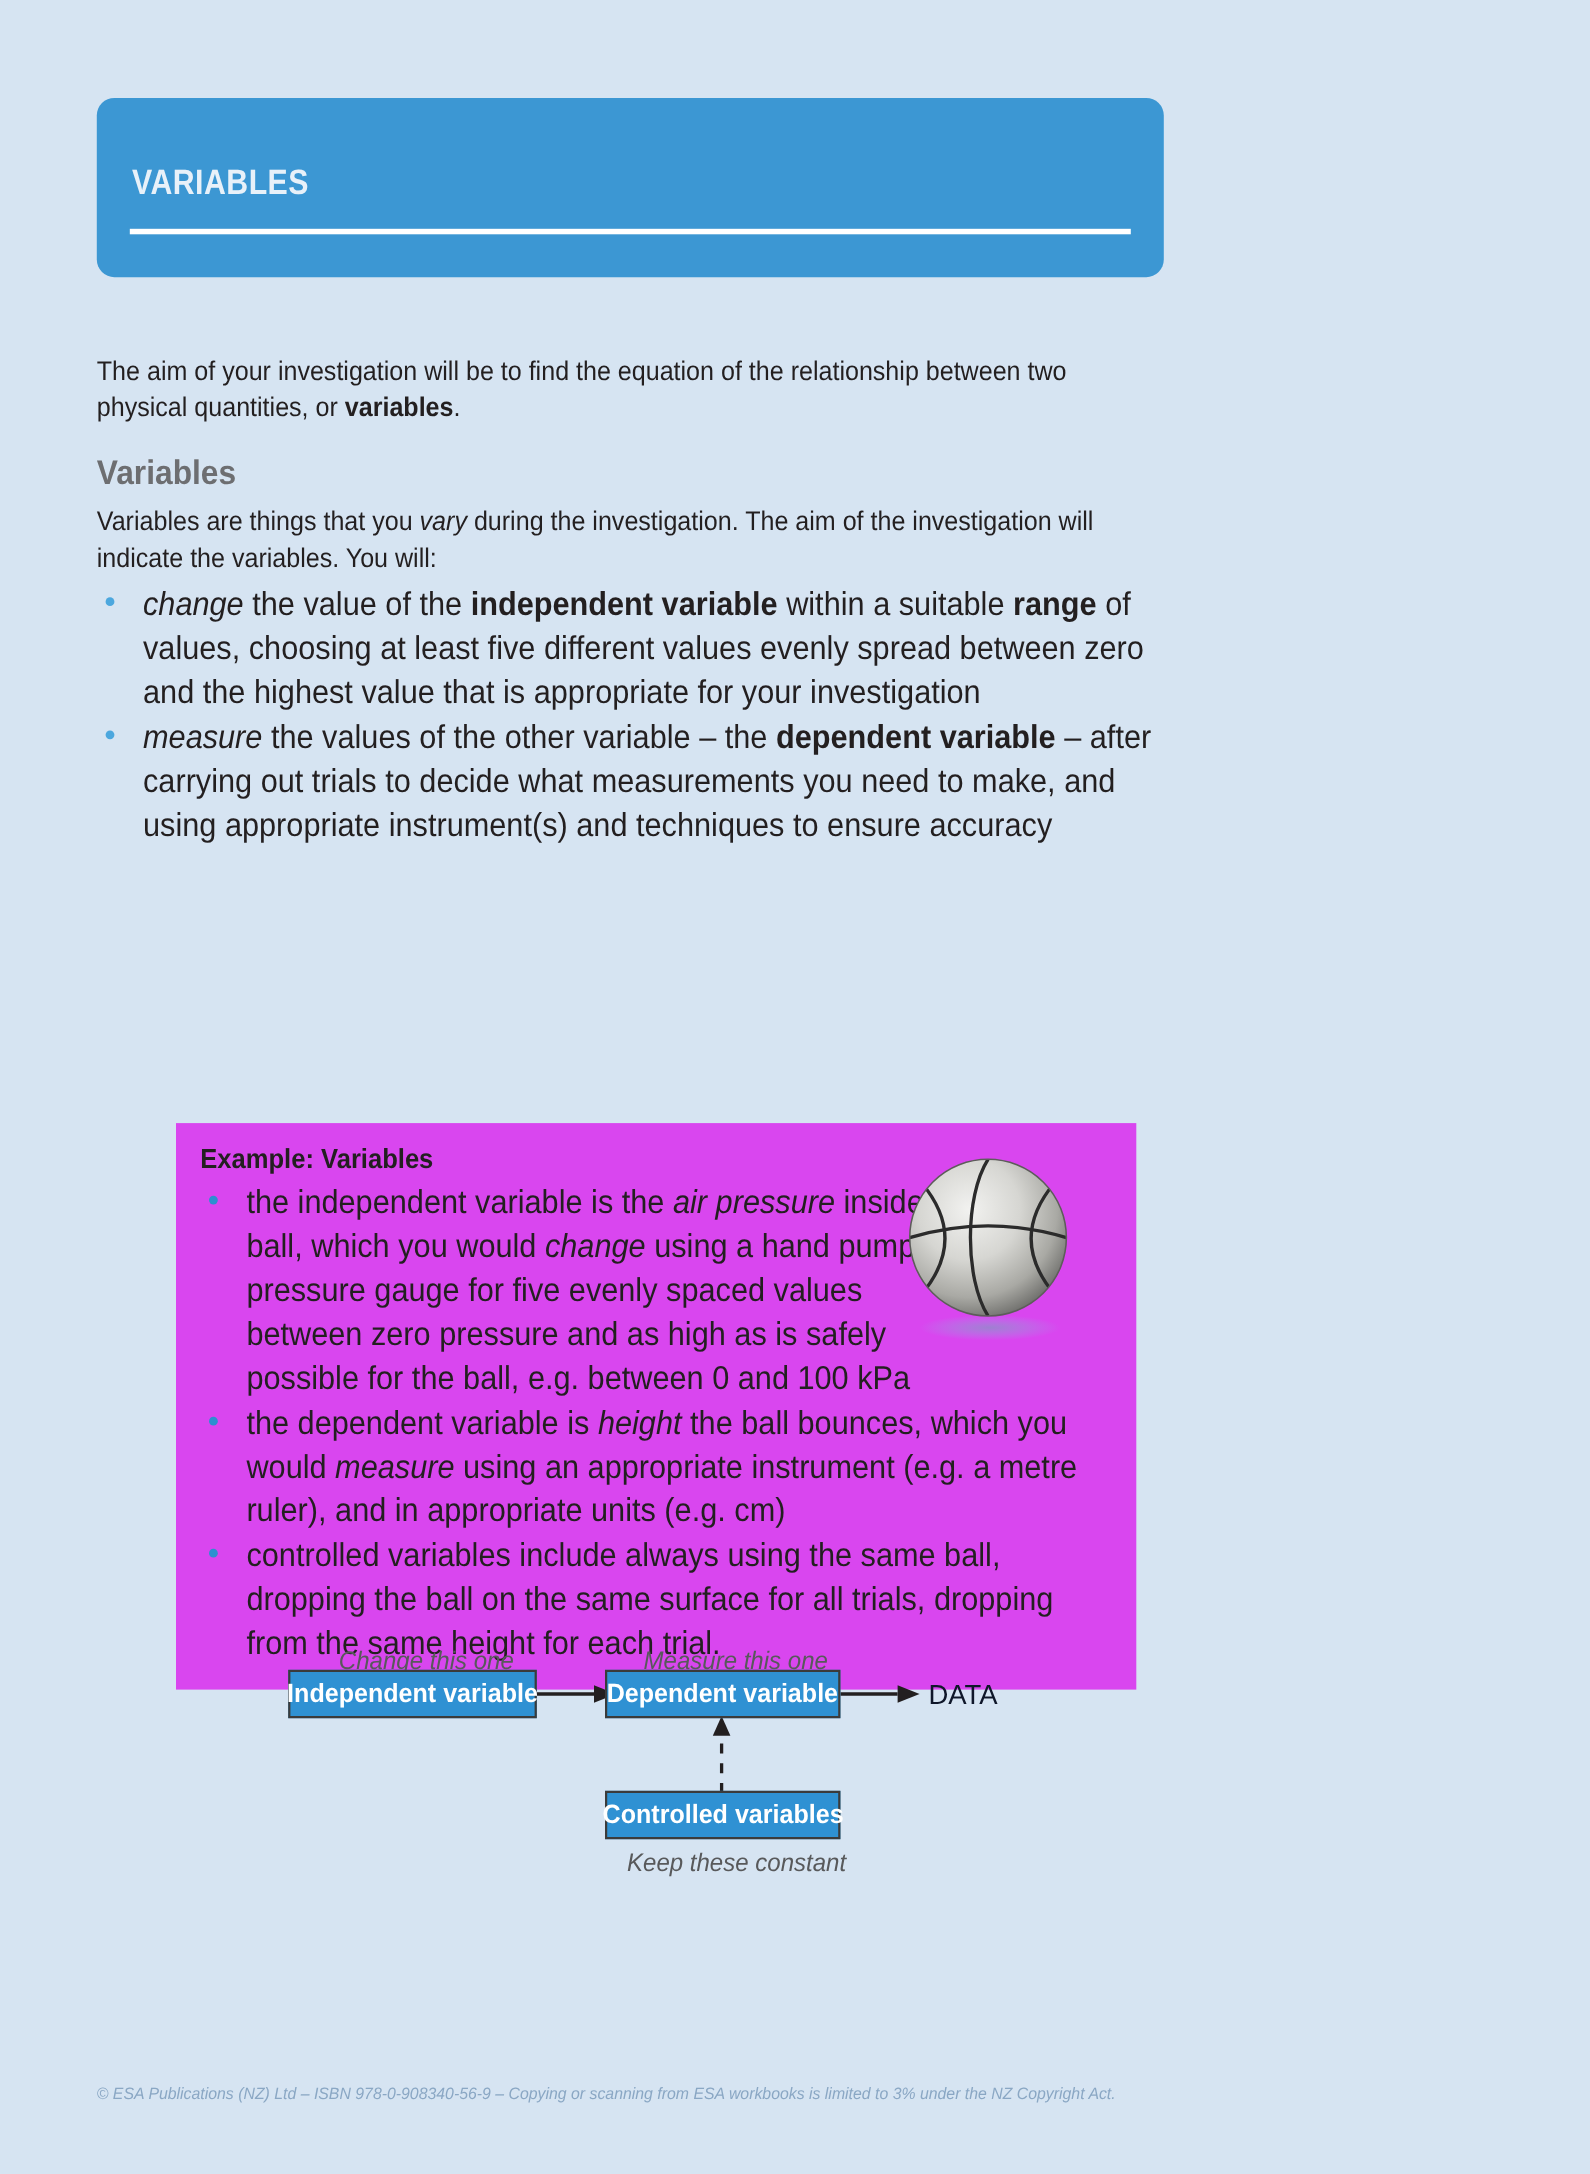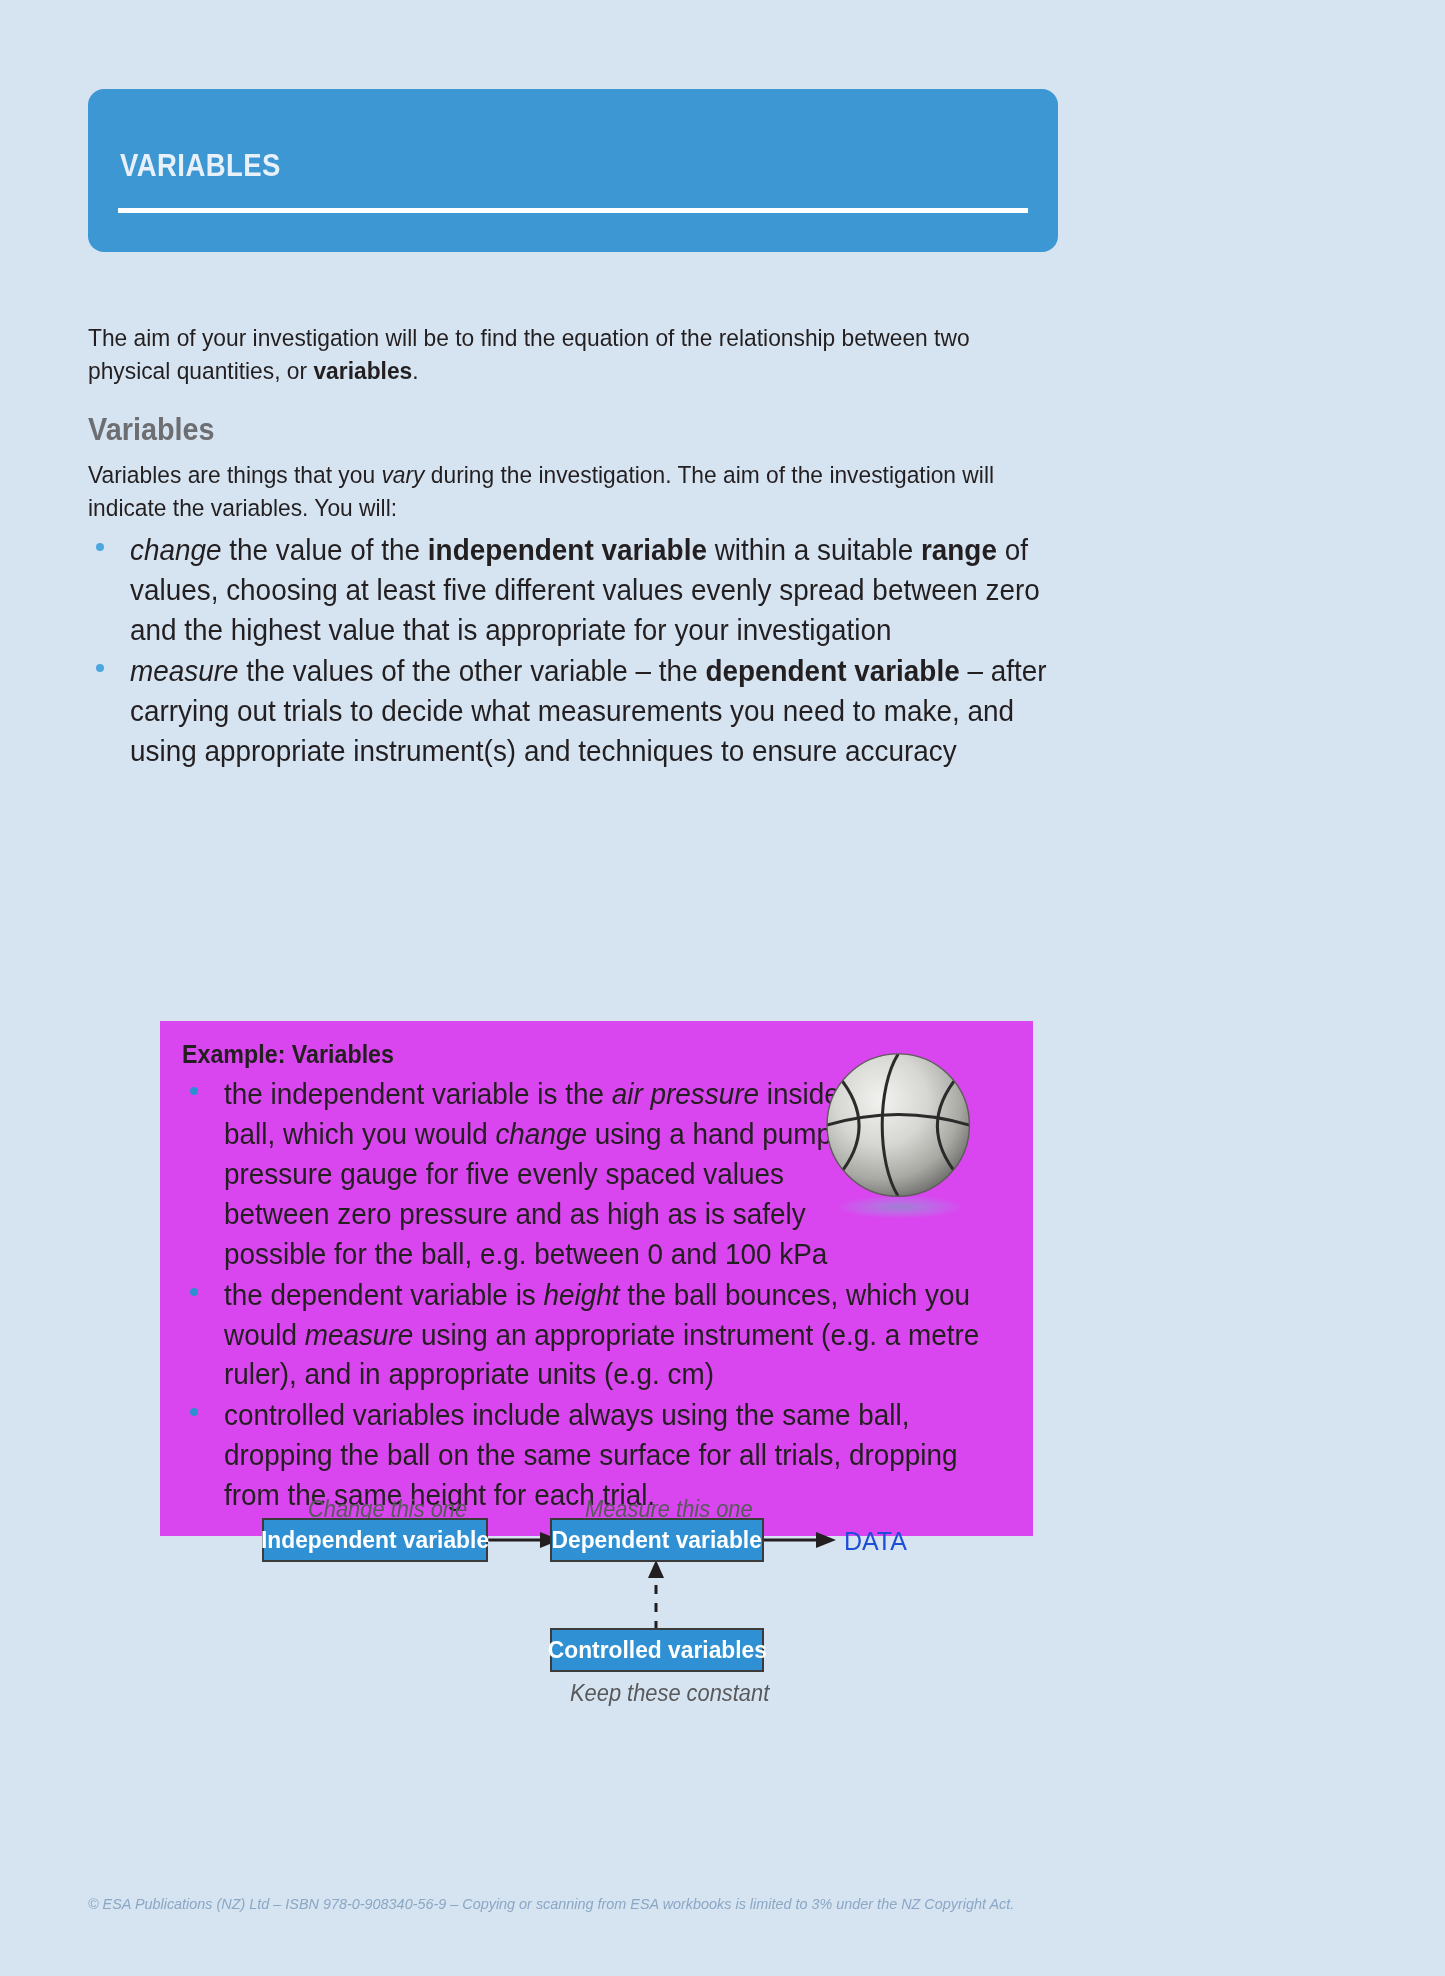--- a/index.html
+++ b/index.html
@@ -192,21 +192,21 @@
     box-sizing: border-box;
     white-space: nowrap;
   }
   .dg-box span {
     transform: scaleX(0.95);
     display: inline-block;
   }
   .dg-data {
     position: absolute;
     font-size: 25px;
-    color: #1d4ed8;
+    color: #0f172a;
     white-space: nowrap;
   }
   .dg-svg {
     position: absolute;
     left: 0;
     top: 0;
     width: 1100px;
     height: 260px;
     pointer-events: none;
   }

